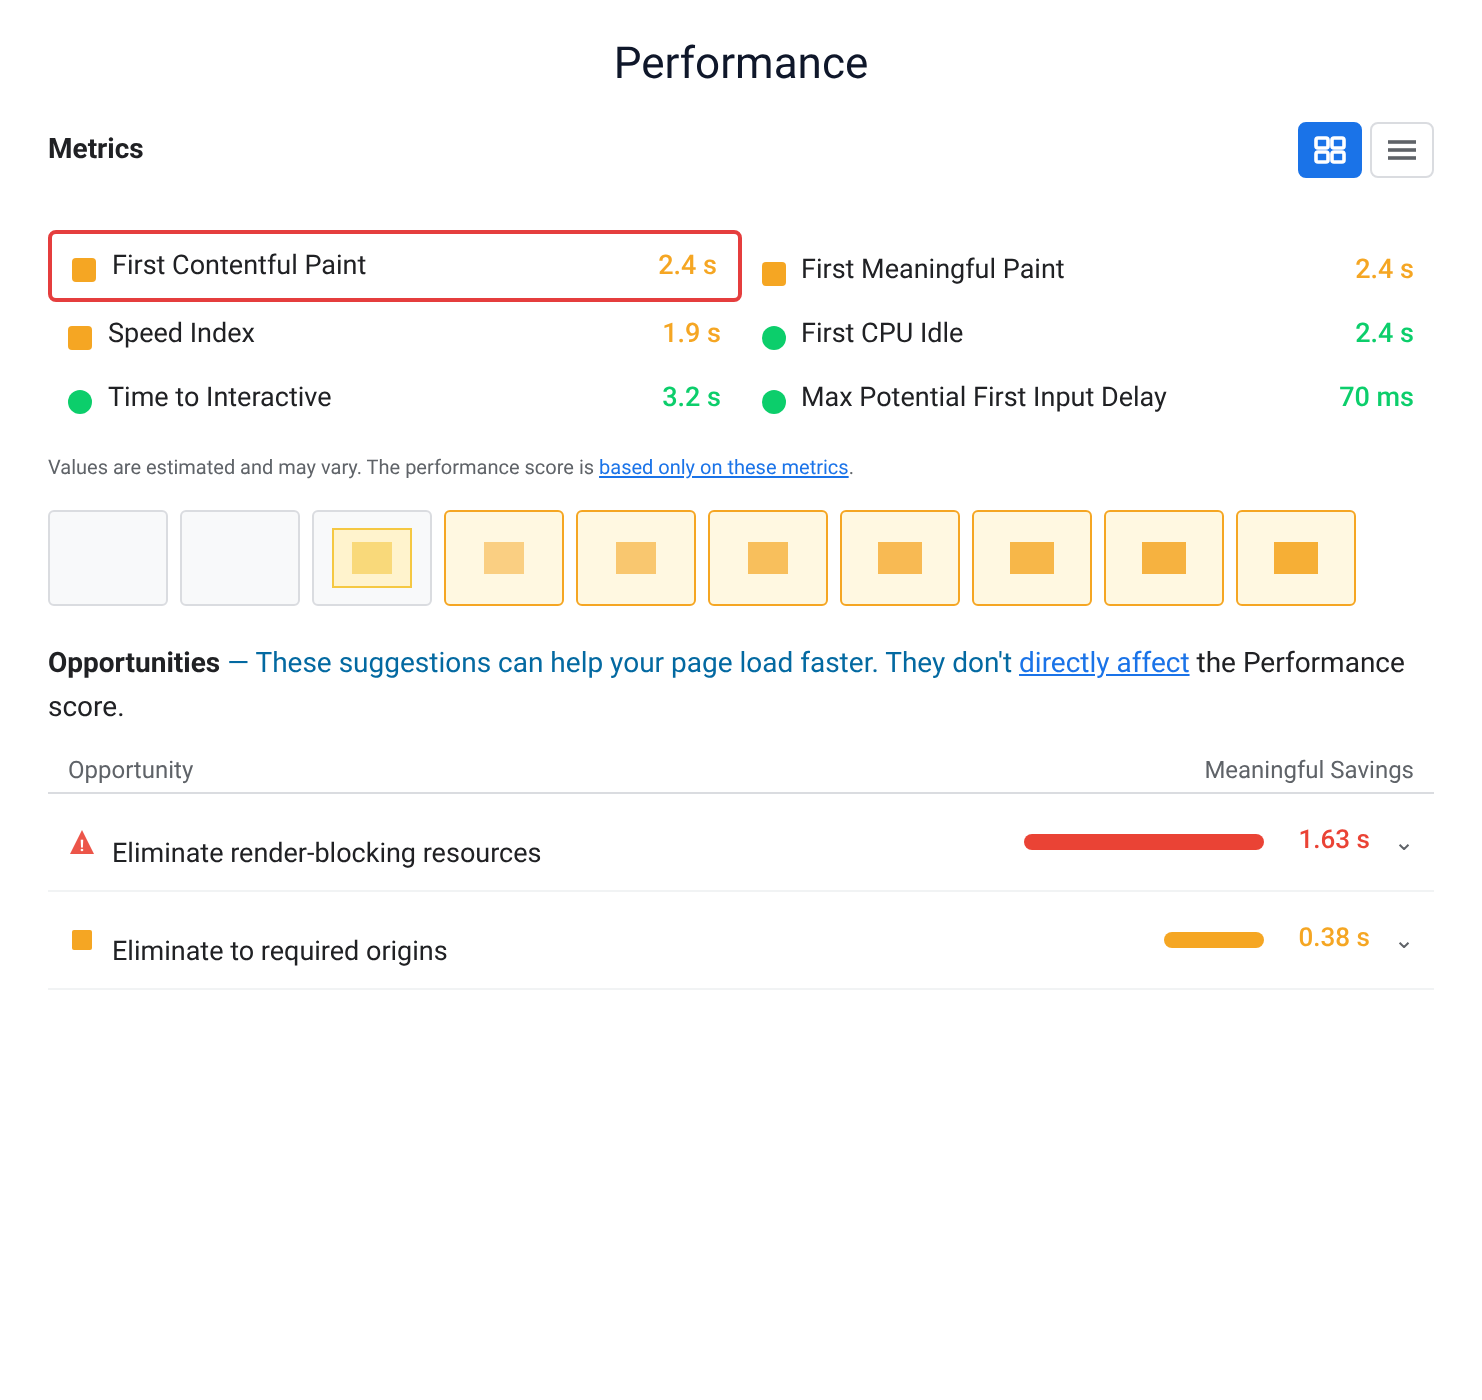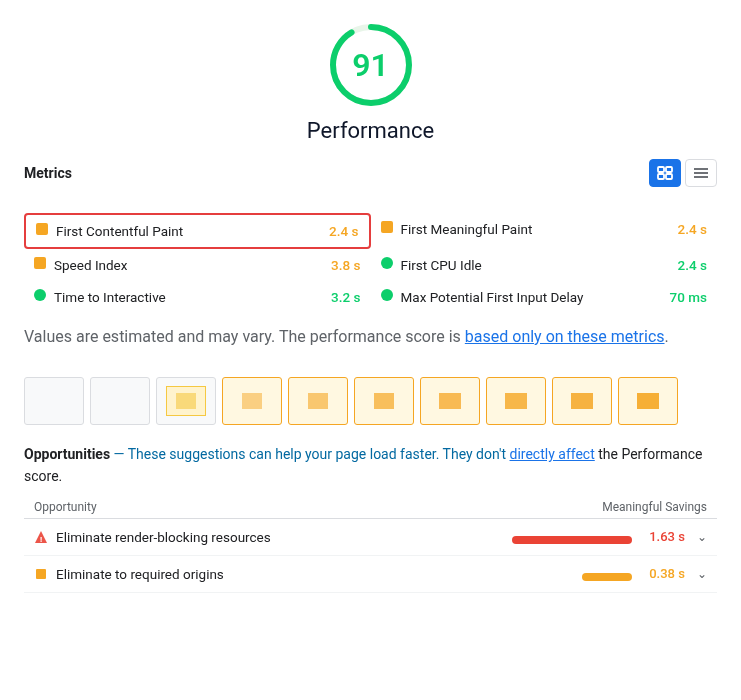--- a/index.html
+++ b/index.html
@@ -80,21 +80,21 @@
 
     
     .metrics-grid {
       display: grid;
       grid-template-columns: 1fr 1fr;
       gap: 0;
       margin-bottom: 12px;
     }
     .metric-row {
       display: flex;
-      align-items: flex-start;
+      align-items: flex-end;
       padding: 8px 10px;
       gap: 8px;
     }
     .metric-row.highlighted {
       border: 2px solid #e53e3e;
       border-radius: 4px;
     }
     .metric-dot {
       width: 12px;
       height: 12px;
@@ -110,23 +110,23 @@
     }
     .metric-value {
       font-size: 13.5px;
       font-weight: 500;
     }
     .metric-value.orange { color: #f5a623; }
     .metric-value.green { color: #0cce6b; }
 
     
     .info-text {
-      font-size: 16px;
+      font-size: 10px;
       color: #5f6368;
-      margin-bottom: 28px;
+      margin-bottom: 13px;
       line-height: 1.5;
     }
     .info-text a {
       color: #1a73e8;
       text-decoration: underline;
     }
 
     
     .filmstrip {
       display: flex;
@@ -186,24 +186,25 @@
     }
     .opp-icon {
       width: 14px;
       height: 14px;
       flex-shrink: 0;
     }
     .opp-name {
       flex: 1;
       font-size: 13.5px;
       color: #202124;
+      margin-top: 12px;
     }
     .opp-bar-container {
       display: flex;
-      align-items: flex-end;
+      align-items: center;
       gap: 8px;
     }
     .opp-bar {
       height: 8px;
       border-radius: 4px;
     }
     .opp-bar.red { background: #ea4335; width: 120px; }
     .opp-bar.orange { background: #f5a623; width: 50px; }
     .opp-savings {
       font-size: 13px;
@@ -216,29 +217,20 @@
     .opp-chevron {
       color: #5f6368;
       font-size: 12px;
       margin-left: 4px;
     }
   </style>
 </head>
 <body>
 
 <div class="score-section">
-  <div class="score-circle">
-    <svg width="90" height="90" viewBox="0 0 90 90">
-
-      <circle cx="45" cy="45" r="38" fill="none" stroke="#e8f5e9" stroke-width="6"></circle>
-
-      <circle cx="45" cy="45" r="38" fill="none" stroke="#0cce6b" stroke-width="6" stroke-dasharray="218 239" stroke-linecap="round"></circle>
-    </svg>
-    <span class="score-number">91</span>
-  </div>
   <span class="score-title">Performance</span>
 </div>
 
 <div class="metrics-header">
   <span class="metrics-label">Metrics</span>
   <div class="view-toggle">
     <button class="toggle-btn active" title="Grid view">
       <svg width="16" height="14" viewBox="0 0 16 14" fill="none" stroke-width="1.8">
         <rect x="1" y="1" width="6" height="5" rx="1"></rect>
         <rect x="9" y="1" width="6" height="5" rx="1"></rect>
@@ -266,21 +258,21 @@
 
   <div class="metric-row">
     <div class="metric-dot orange"></div>
     <span class="metric-name">First Meaningful Paint</span>
     <span class="metric-value orange">2.4 s</span>
   </div>
 
   <div class="metric-row">
     <div class="metric-dot orange"></div>
     <span class="metric-name">Speed Index</span>
-    <span class="metric-value orange">3.8 s</span>
+    <span class="metric-value orange">1.9 s</span>
   </div>
 
   <div class="metric-row">
     <div class="metric-dot green"></div>
     <span class="metric-name">First CPU Idle</span>
     <span class="metric-value green">2.4 s</span>
   </div>
 
   <div class="metric-row">
     <div class="metric-dot green"></div>

